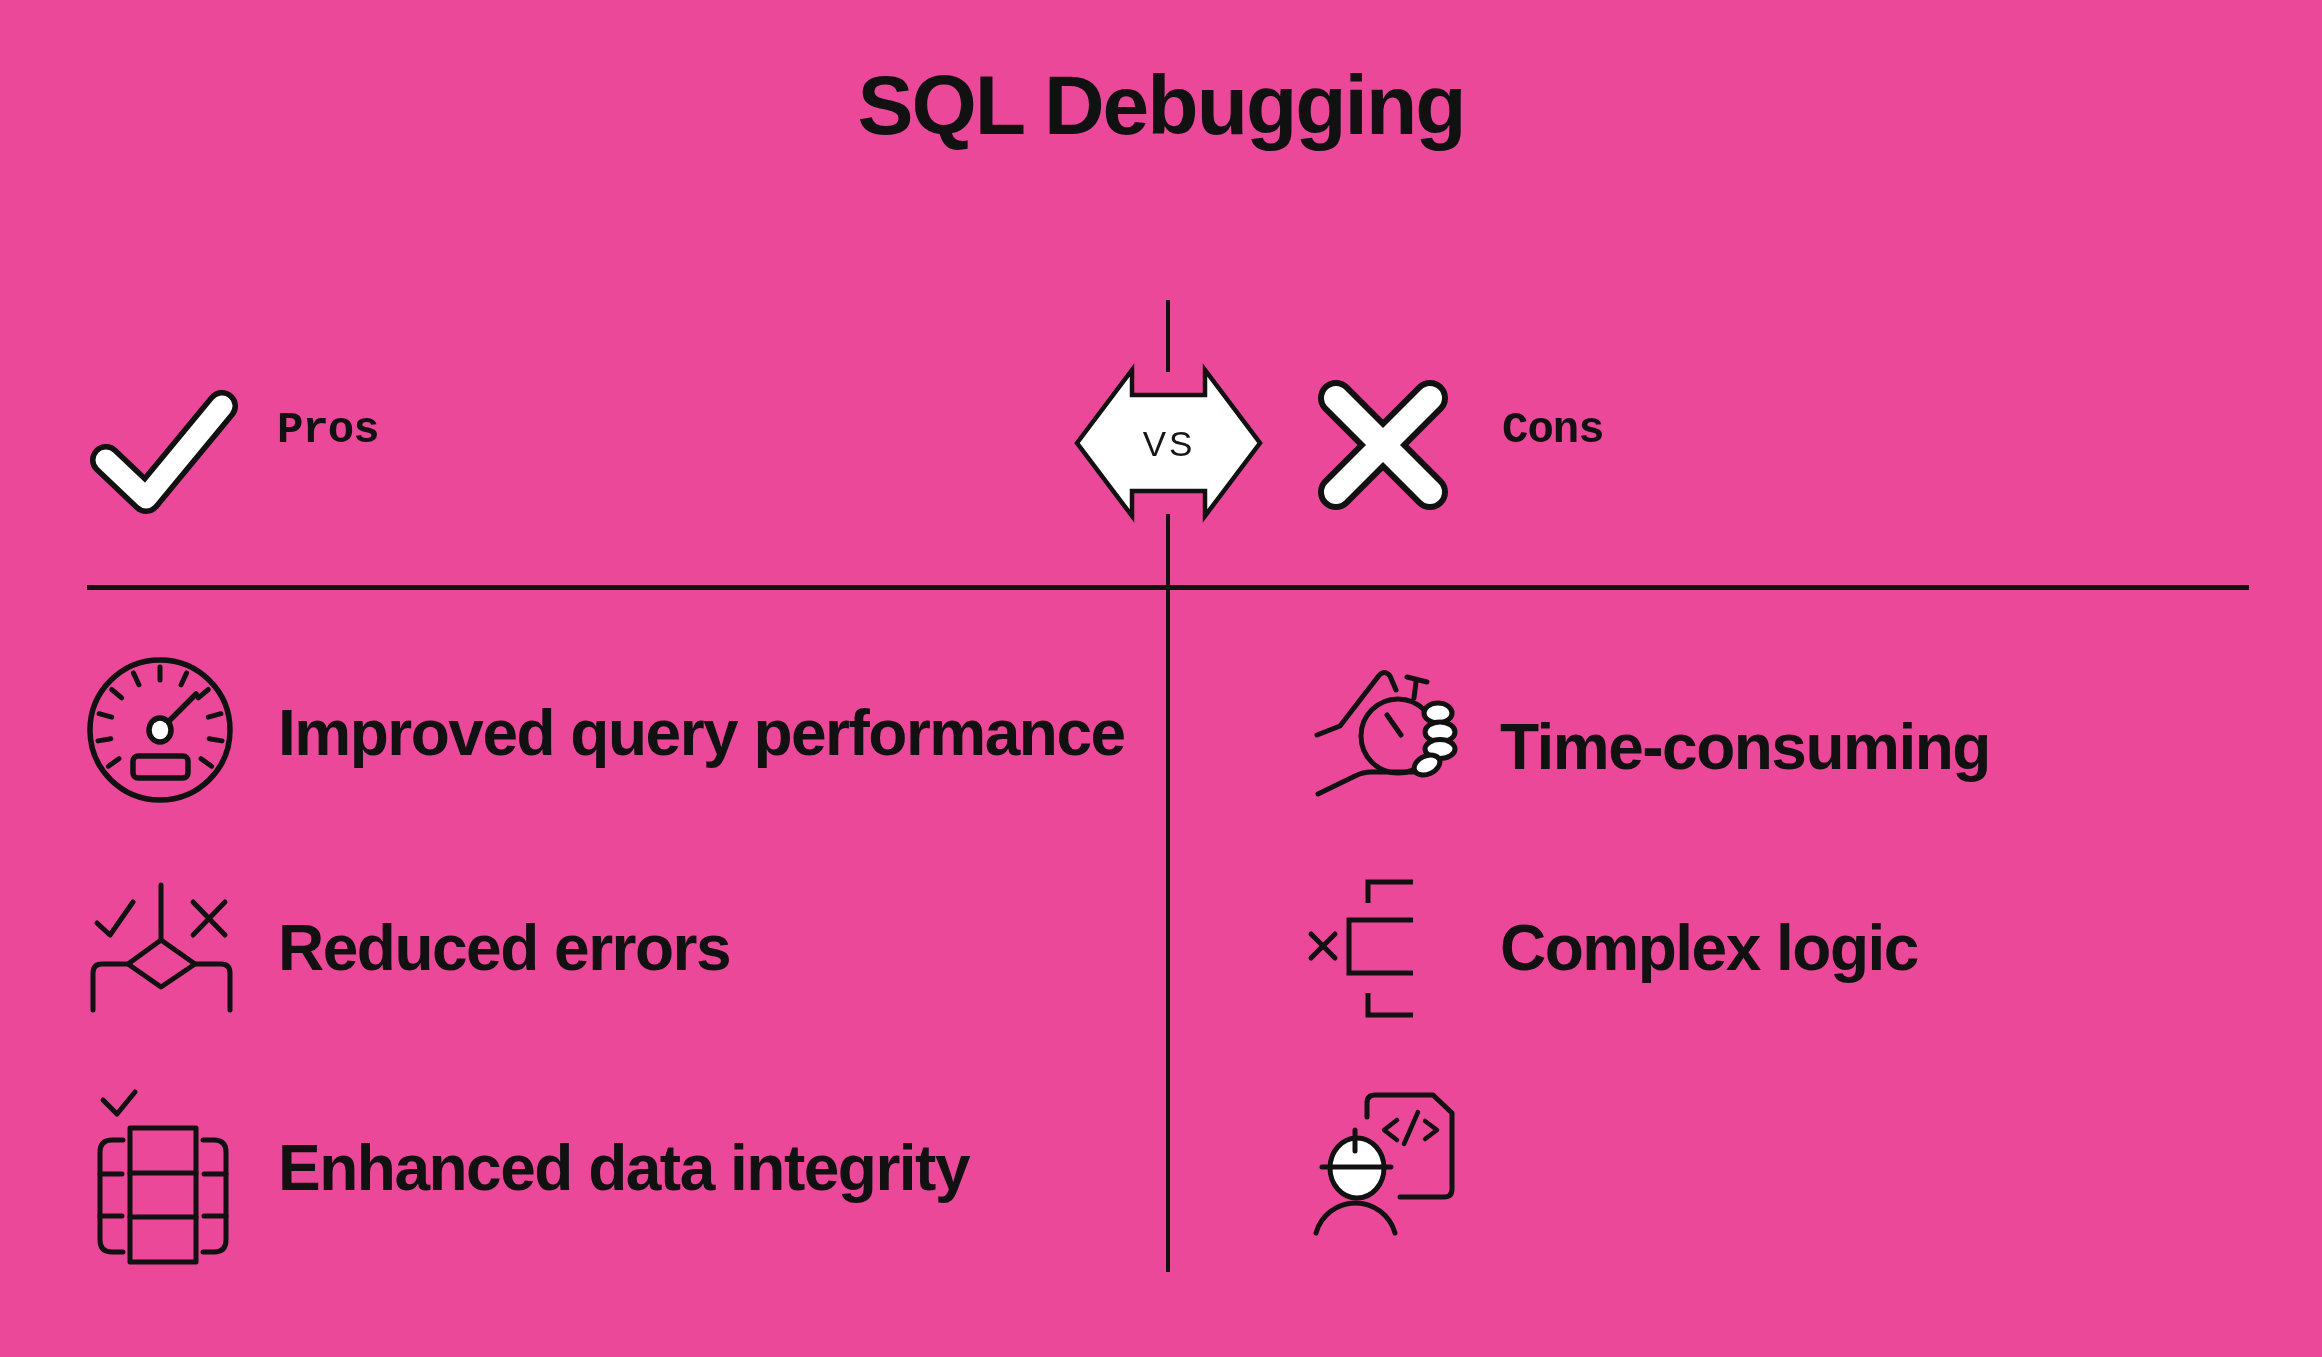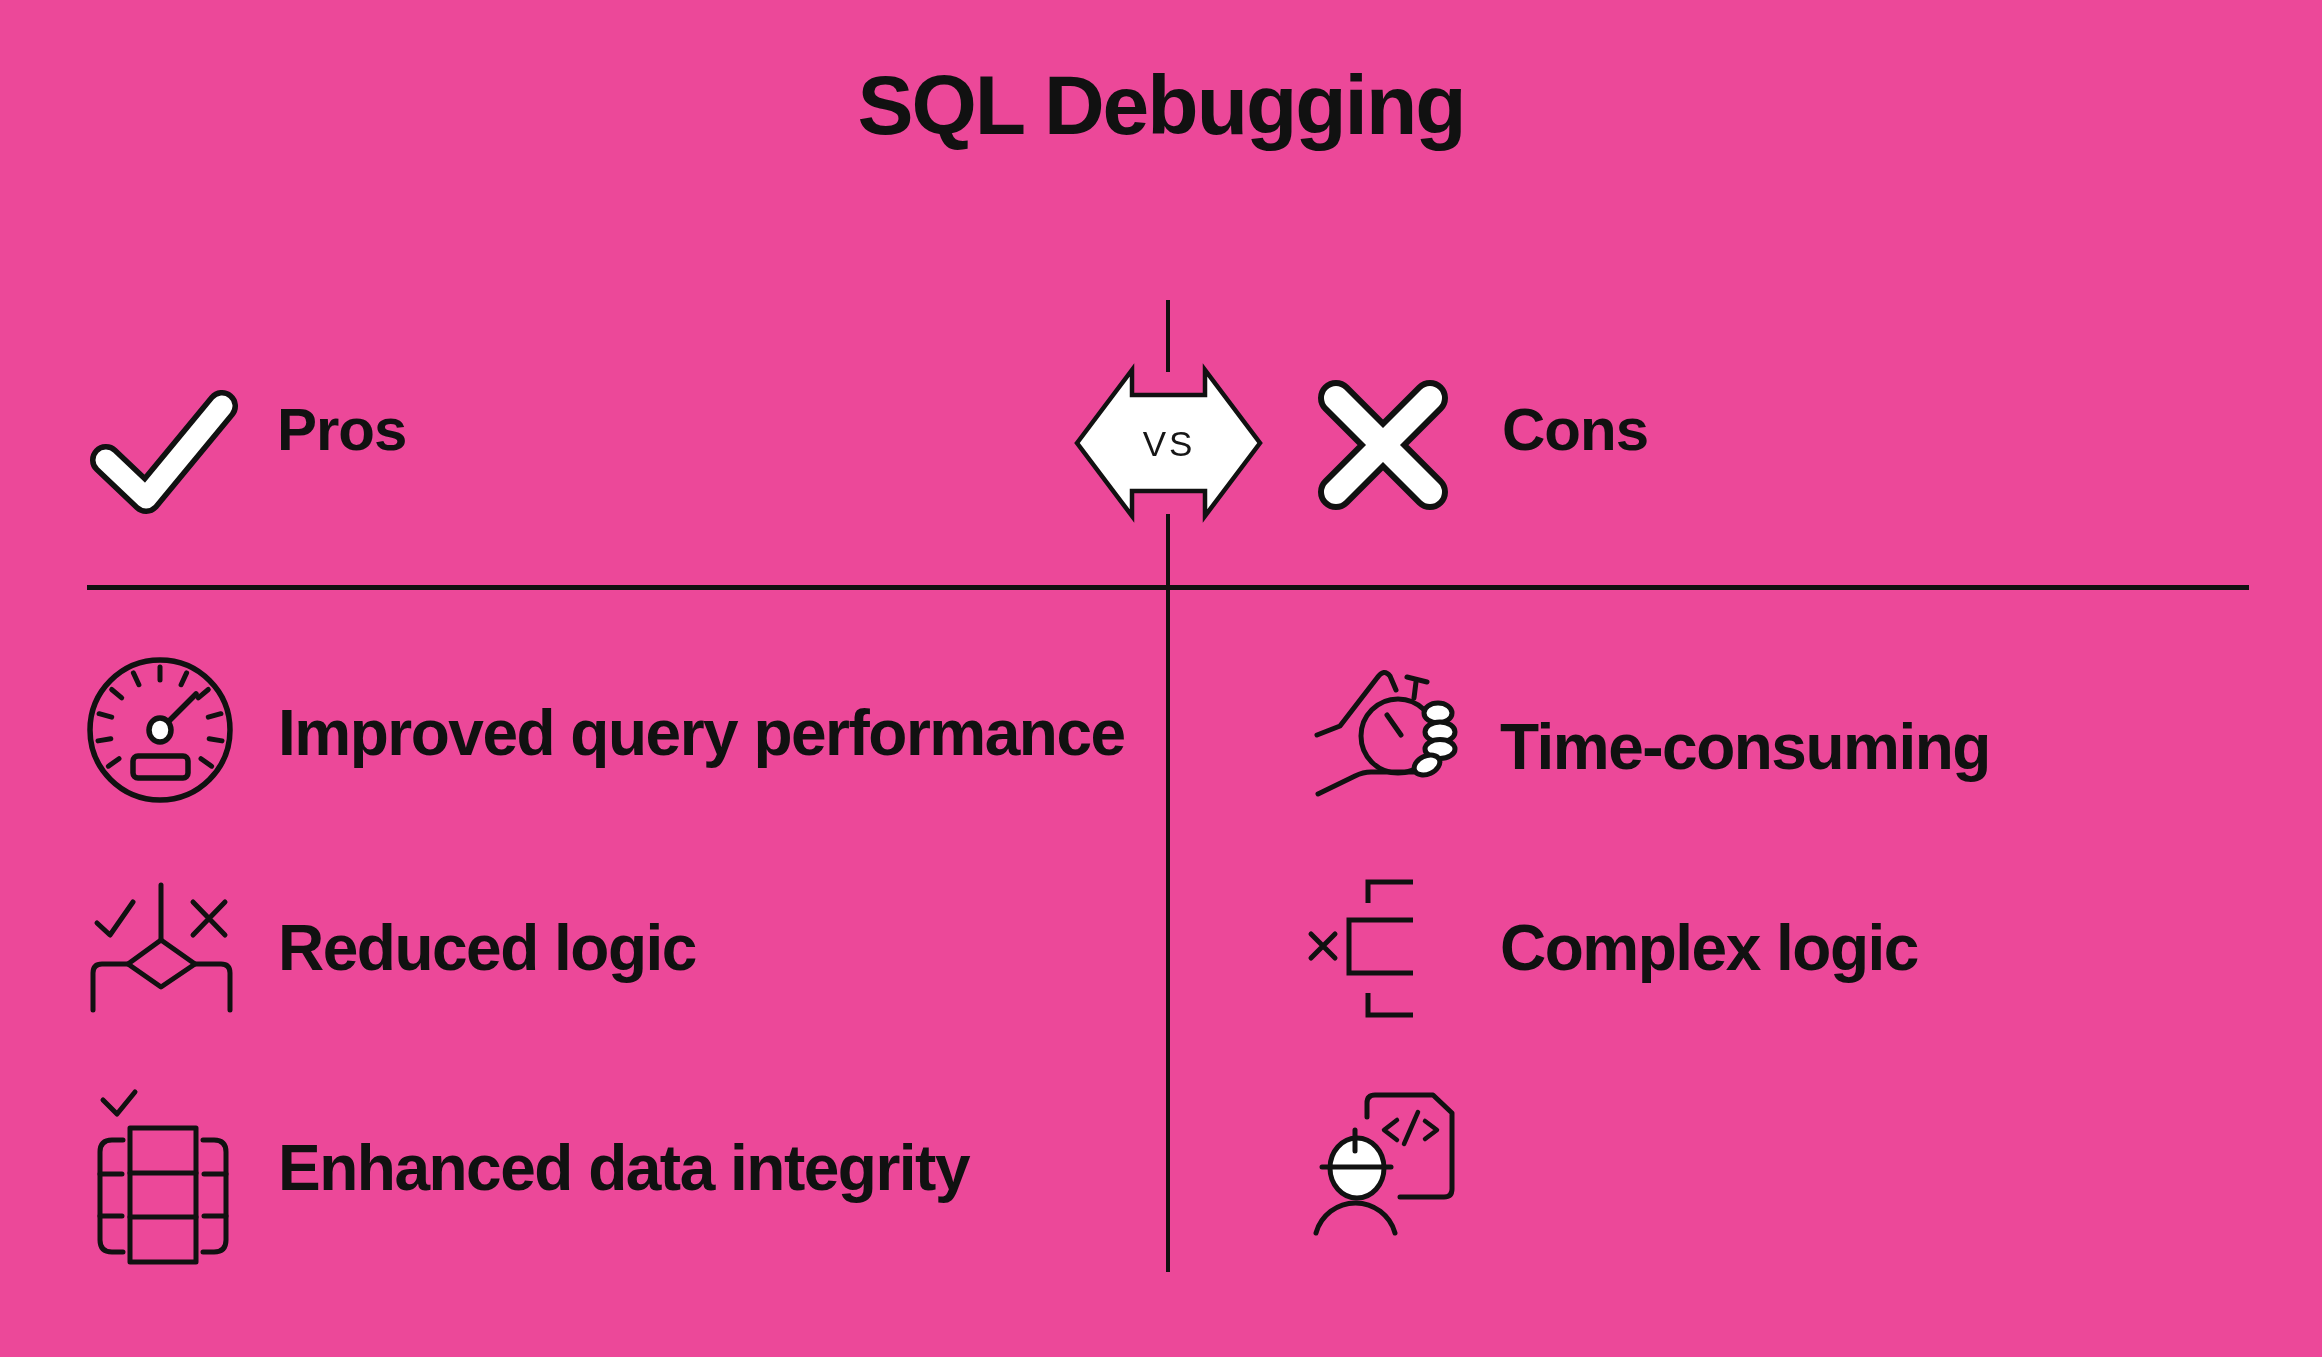--- a/index.html
+++ b/index.html
@@ -6,21 +6,21 @@
   .canvas{
     position:relative;width:2322px;height:1357px;background:#ec4899;overflow:hidden;
     font-family:"Liberation Sans","DejaVu Sans",sans-serif;color:#111111;
   }
   .abs{position:absolute;}
   .title{
     left:0;top:52px;width:2322px;text-align:center;
     font-size:84px;font-weight:700;letter-spacing:-2px;line-height:106px;
   }
   .col-header{
-    font-size:60px;font-weight:700;letter-spacing:-1px;line-height:80px;white-space:nowrap;
+    font-size:44px;font-weight:700;letter-spacing:-1px;line-height:80px;white-space:nowrap;font-family:Liberation Mono, monospace;
   }
   .item-label{
     font-size:64px;font-weight:700;letter-spacing:-1.5px;line-height:56px;white-space:nowrap;
   }
   .hline{background:#111111;height:5px;}
   .vline{background:#111111;width:4px;}
   svg{overflow:visible;display:block;}
   .ink{stroke:#111111;fill:none;stroke-linecap:round;stroke-linejoin:round;}
   .ink-sq{stroke:#111111;fill:none;stroke-linecap:butt;stroke-linejoin:miter;}
   .whiteband{stroke:#ffffff;fill:none;stroke-linecap:round;stroke-linejoin:round;}
@@ -79,21 +79,21 @@
   <div class="abs item-label" style="left:278px;top:705px;">Improved query performance</div>
 
   <svg class="abs" style="left:85px;top:878px;" width="150" height="140" viewBox="0 0 150 140">
     <line x1="76" y1="7" x2="76" y2="62" class="ink" stroke-width="5"></line>
     <polygon points="76,62 110,86 76,109 43,86" class="ink" stroke-width="5"></polygon>
     <path d="M 43 86 L 17 86 Q 8 86 8 95 L 8 132" class="ink" stroke-width="5"></path>
     <path d="M 110 86 L 136 86 Q 145 86 145 95 L 145 132" class="ink" stroke-width="5"></path>
     <path d="M 12 45 L 25 57 L 48 24" class="ink" stroke-width="5"></path>
     <path d="M 108 24 L 140 57 M 140 24 L 108 57" class="ink" stroke-width="5"></path>
   </svg>
-  <div class="abs item-label" style="left:278px;top:920px;">Reduced logic</div>
+  <div class="abs item-label" style="left:278px;top:920px;">Reduced errors</div>
 
   <svg class="abs" style="left:88px;top:1090px;" width="140" height="175" viewBox="0 0 140 175">
     <path d="M 15 10 L 29 24 L 47 2" class="ink" stroke-width="5"></path>
     <rect x="42" y="38" width="66" height="134" class="ink" stroke-width="5"></rect>
     <path d="M 42 83 H 108 M 42 127 H 108" class="ink" stroke-width="5"></path>
     <path d="M 35 50 L 24 50 Q 12 50 12 62 L 12 150 Q 12 162 24 162 L 35 162" class="ink" stroke-width="5"></path>
     <path d="M 12 84 H 34 M 12 126 H 34" class="ink" stroke-width="5"></path>
     <path d="M 115 50 L 126 50 Q 138 50 138 62 L 138 150 Q 138 162 126 162 L 115 162" class="ink" stroke-width="5"></path>
     <path d="M 116 84 H 138 M 116 126 H 138" class="ink" stroke-width="5"></path>
   </svg>

